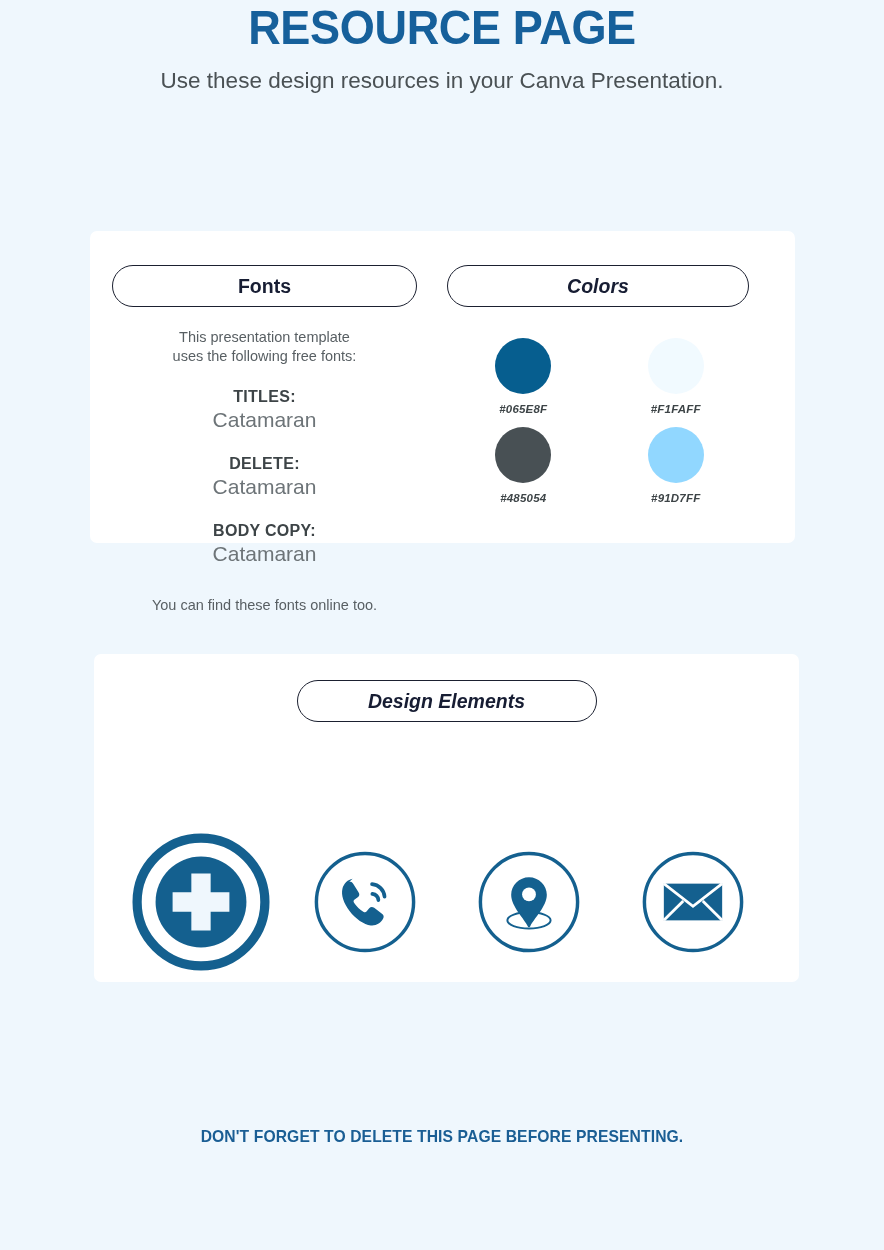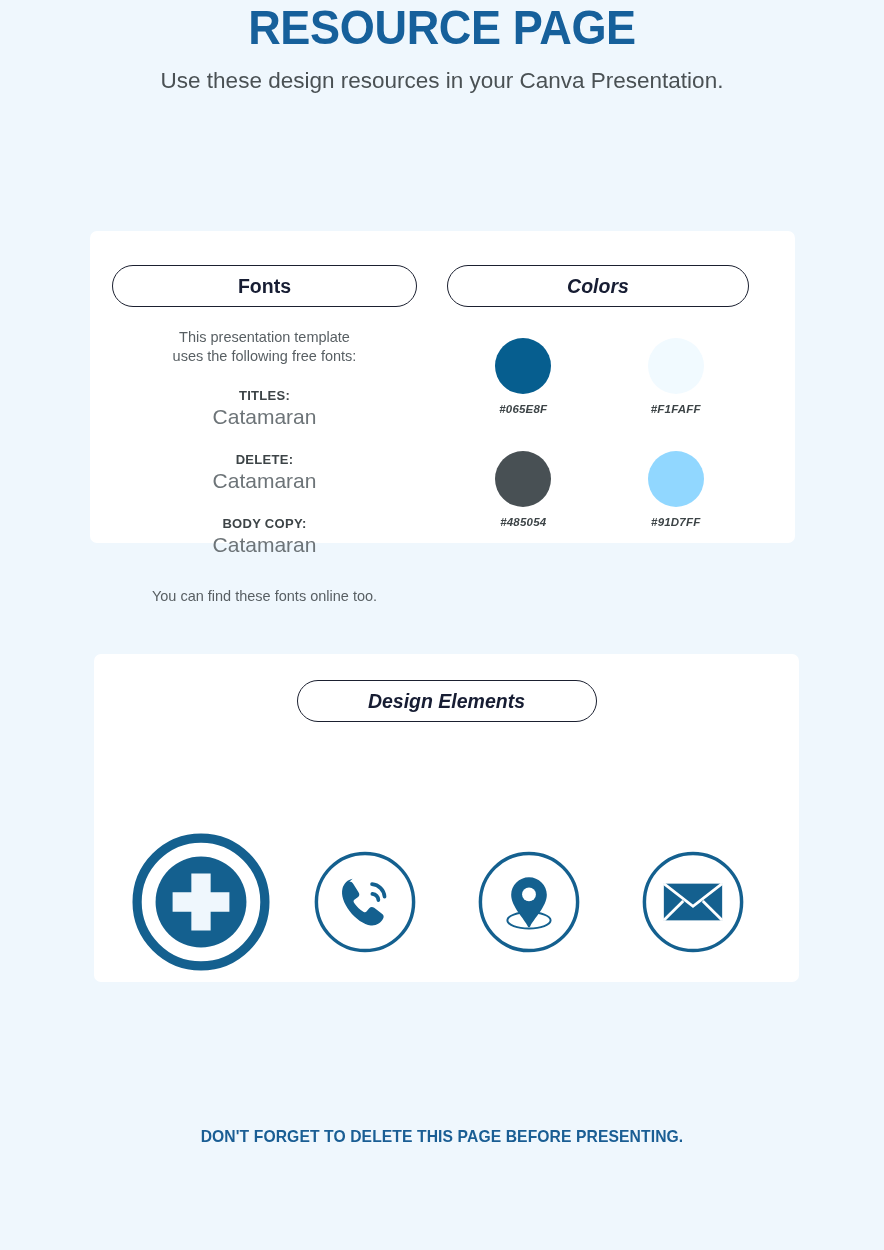--- a/index.html
+++ b/index.html
@@ -89,21 +89,21 @@
     text-align: center;
     font-size: 14.5px;
     line-height: 18.5px;
     color: #585f63;
   }
   .font-group {
     text-align: center;
     margin-top: 23px;
   }
   .font-group .label {
-    font-size: 13px;
+    font-size: 16px;
     font-weight: 700;
     letter-spacing: 0.3px;
     color: #3d4447;
   }
   .font-group .value {
     font-size: 21px;
     line-height: 25px;
     color: #6d7478;
     margin-top: 1px;
   }
@@ -123,21 +123,21 @@
     font-style: italic;
   }
   .colors-col .pill {
     width: 302px;
     height: 42px;
   }
   .swatch-grid {
     margin-top: 31px;
     display: grid;
     grid-template-columns: 1fr 1fr;
-    row-gap: 36px;
+    row-gap: 12px;
   }
   .swatch-cell {
     display: flex;
     flex-direction: column;
     align-items: center;
   }
   .swatch-dot {
     width: 56px;
     height: 56px;
     border-radius: 50%;

